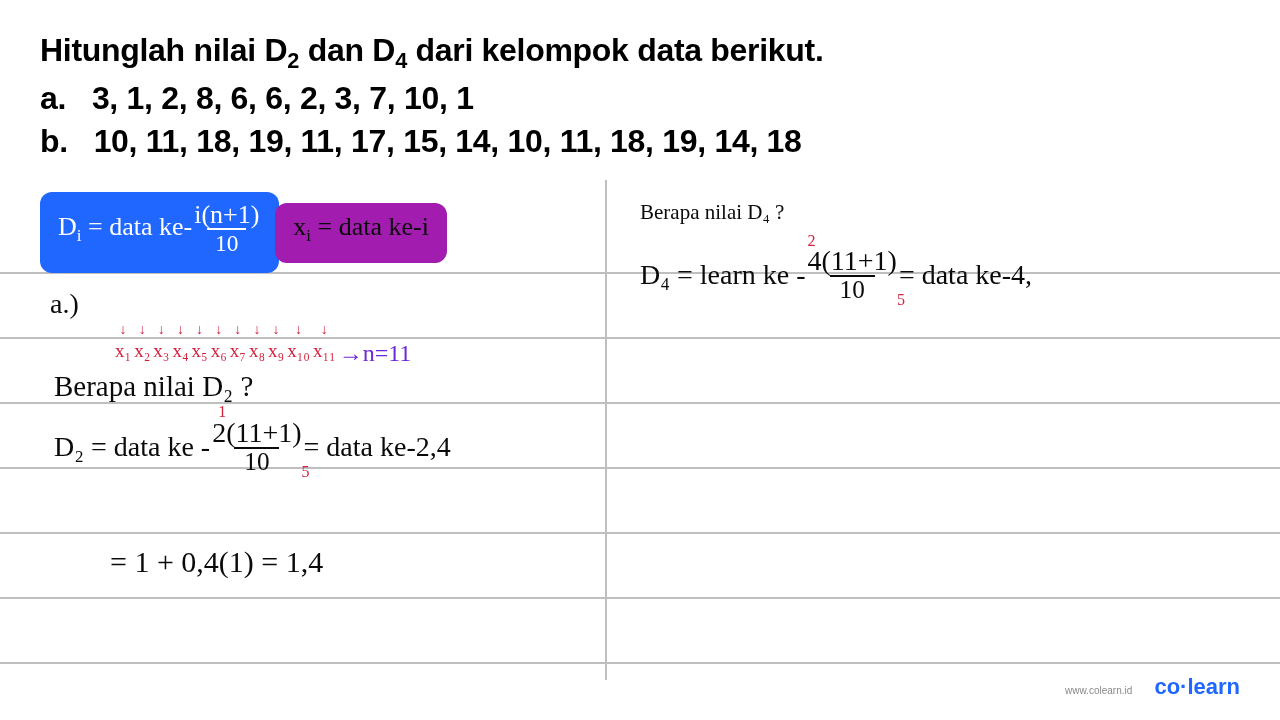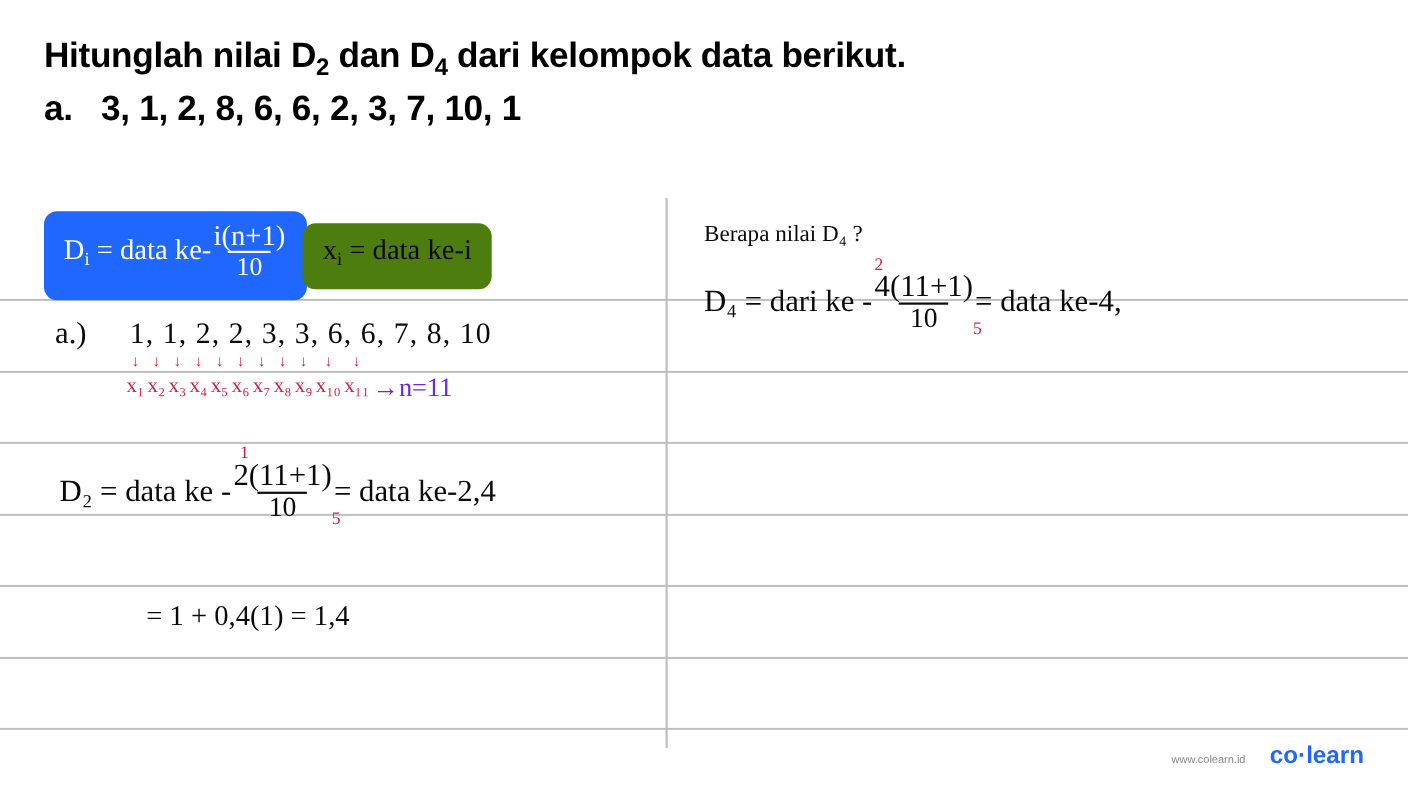--- a/index.html
+++ b/index.html
@@ -68,21 +68,21 @@
     border-radius: 12px;
     padding: 10px 18px 18px 18px;
     font-family: "Comic Sans MS", "Segoe Print", cursive;
     font-size: 26px;
     line-height: 1.05;
     display: flex;
     align-items: center;
     white-space: nowrap;
   }
   .chip.blue { background: #1f67ff; color: #fff; }
-  .chip.grey { background: #4d7c0f; color: #0a0a0a; margin-left: -4px; }
+  .chip.grey { background: #a21caf; color: #0a0a0a; margin-left: -4px; }
   .chip sub { font-size: 0.65em; }
   .frac {
     display: inline-flex;
     flex-direction: column;
     align-items: center;
     vertical-align: middle;
     line-height: 1;
   }
   .frac .num { padding: 0 2px; }
   .frac .den {
@@ -161,75 +161,79 @@
 </head>
 <body>
 
 <div class="page">
 
   <div class="problem">
     <div class="line">Hitunglah nilai D<sub>2</sub> dan D<sub>4</sub> dari kelompok data berikut.</div>
     <div class="line">
       <span>a.</span>&nbsp;&nbsp;
       <span>3, 1, 2, 8, 6, 6, 2, 3, 7, 10, 1</span>
+    </div>
+    <div class="line">
+      <span>b.</span>&nbsp;&nbsp;
+      <span>10, 11, 18, 19, 11, 17, 15, 14, 10, 11, 18, 19, 14, 18</span>
     </div>
   </div>
 
   <div class="notebook"></div>
   <div class="vdiv"></div>
 
   <div class="chip-row">
     <div class="chip blue">
       <span>D<sub>i</sub> = data ke-</span>
       <span class="frac">
         <span class="num">i(n+1)</span>
         <span class="den">10</span>
       </span>
     </div>
     <div class="chip grey">
       <span>x<sub>i</sub> = data ke-i</span>
     </div>
   </div>
 
   <div class="hw" style="top:288px; left:50px; font-size:28px;">a.)</div>
-  <div class="hw" style="top:288px; left:118px; font-size:27px; letter-spacing:1px;">1, 1, 2, 2, 3, 3, 6, 6, 7, 8, 10</div>
 
   <div class="hw xlabels" style="top:328px; left:115px;">
     <span class="arrowdown">x₁</span>
     <span class="arrowdown">x₂</span>
     <span class="arrowdown">x₃</span>
     <span class="arrowdown">x₄</span>
     <span class="arrowdown">x₅</span>
     <span class="arrowdown">x₆</span>
     <span class="arrowdown">x₇</span>
     <span class="arrowdown">x₈</span>
     <span class="arrowdown">x₉</span>
     <span class="arrowdown">x₁₀</span>
     <span class="arrowdown">x₁₁</span>
     <span class="nmark">→n=11</span>
   </div>
 
+  <div class="hw" style="top:370px; left:54px; font-size:29px;">Berapa nilai D₂ ?</div>
 
   <div class="hw" style="top:420px; left:54px; font-size:28px; display:flex; align-items:center;">
     <span>D₂ = data ke -</span>
     <span class="frachw">
       <span class="anno" style="top:-16px; left:8px;">1</span>
       <span class="num">2(11+1)</span>
       <span class="den">10</span>
       <span class="anno" style="bottom:-6px; right:-6px;">5</span>
     </span>
     <span>= data ke-2,4</span>
   </div>
 
-  <div class="hw" style="top:545px; left:110px; font-size:26px;margin-left:23px;">= 1 + 0,4(1) = 1,4</div>
+  <div class="hw" style="top:545px; left:110px; font-size:30px;">= 1 + 0,4(1) = 1,4</div>
 
   <div class="hw" style="top:200px; left:640px; font-size:21px;">Berapa nilai D₄ ?</div>
 
   <div class="hw" style="top:248px; left:640px; font-size:28px; display:flex; align-items:center;">
-    <span>D₄ = dari ke -</span>
+    <span>D₄ = learn ke -</span>
     <span class="frachw">
       <span class="anno" style="top:-15px; left:2px;">2</span>
       <span class="num">4(11+1)</span>
       <span class="den">10</span>
       <span class="anno" style="bottom:-6px; right:-6px;">5</span>
     </span>
     <span>= data ke-4,</span>
   </div>
 
   <div class="footer">

